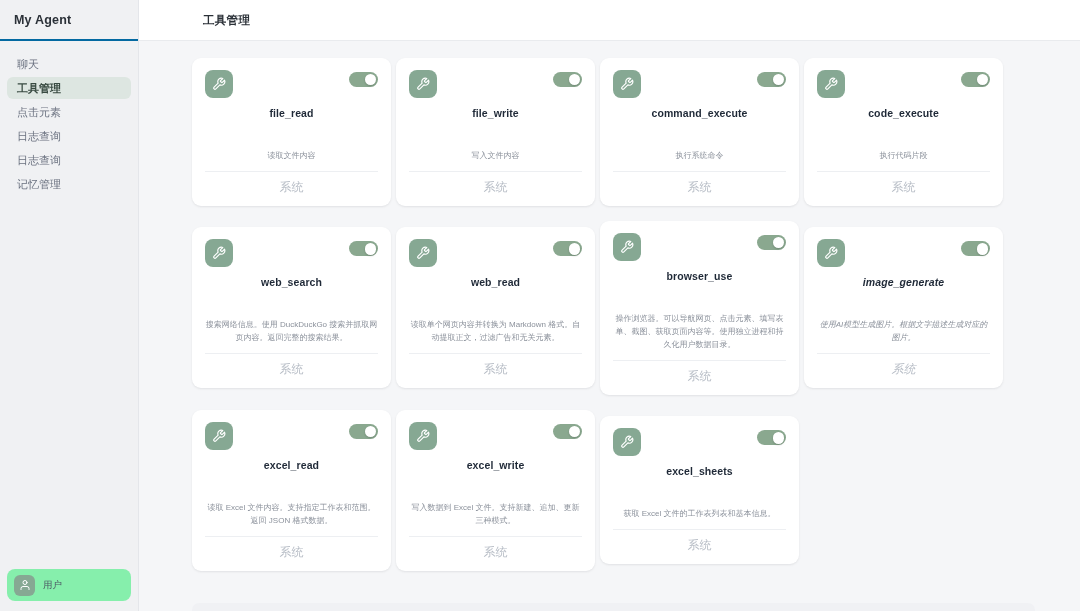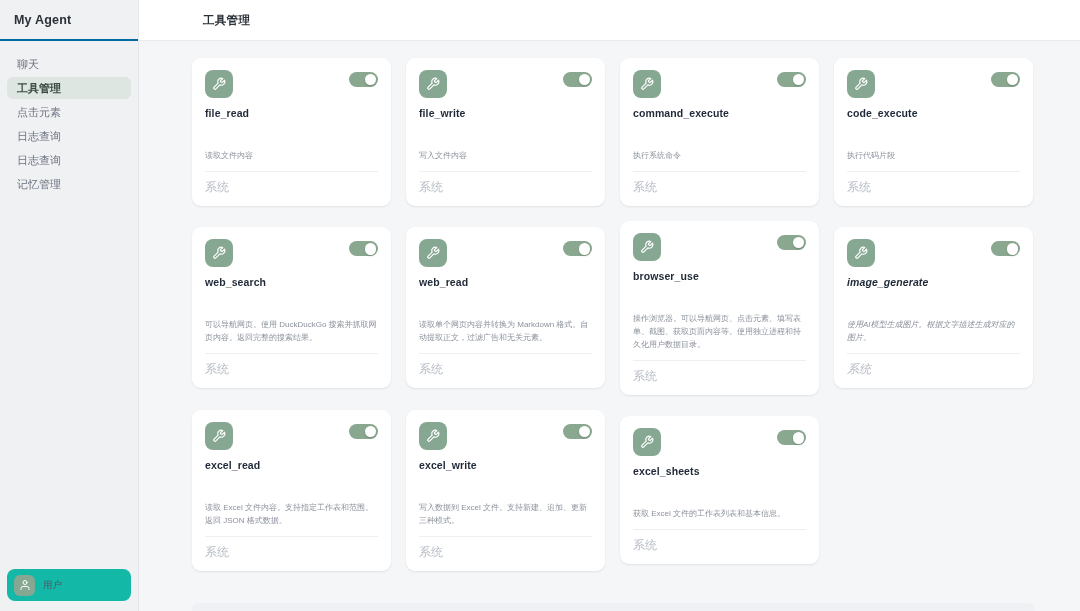--- a/index.html
+++ b/index.html
@@ -68,21 +68,21 @@
   .nav-item.active {
     background: #dde6e1;
     color: #394b42;
     font-weight: bold;
   }
 
   .user-box {
     margin: 0 7px 10px 7px;
     height: 32px;
     border-radius: 8px;
-    background: #14b8a6;
+    background: #86efac;
     display: flex;
     align-items: center;
     padding: 0 7px;
     gap: 8px;
     cursor: pointer;
     flex: 0 0 32px;
     text-align: center;
   }
   .avatar {
     width: 21px; height: 21px;
@@ -131,22 +131,23 @@
     position: relative;
   }
 
   .grid {
     display: flex;
     flex-direction: column;
     gap: 15px;
   }
   .row {
     display: flex;
-    gap: 15px;
-    align-items: center;
+    gap: 5px;
+    align-items: center;
+    text-align: center;
   }
 
   .card {
     width: 199px;
     flex: 0 0 199px;
     background: #ffffff;
     border-radius: 9px;
     box-shadow: 0 1px 3px rgba(16,24,40,.055), 0 1px 2px rgba(16,24,40,.035);
     padding: 12px 13px 10px 13px;
     display: flex;
@@ -362,21 +363,21 @@
               <span class="tool-icon">
                 <svg width="14" height="14" viewBox="0 0 24 24" fill="none" stroke="#ffffff" stroke-width="2" stroke-linecap="round" stroke-linejoin="round">
                   <path d="M14.7 6.3a1 1 0 0 0 0 1.4l1.6 1.6a1 1 0 0 0 1.4 0l3.77-3.77a6 6 0 0 1-7.94 7.94l-6.91 6.91a2.12 2.12 0 0 1-3-3l6.91-6.91a6 6 0 0 1 7.94-7.94l-3.76 3.76z"></path>
                 </svg>
               </span>
               <span class="toggle">
                   <i class="knob"></i>
                 </span>
             </div>
             <div class="card-name">web_search</div>
-            <div class="card-desc">可以导航网页。使用 DuckDuckGo 搜索并抓取网页内容。返回完整的搜索结果。</div>
+            <div class="card-desc">搜索网络信息。使用 DuckDuckGo 搜索并抓取网页内容。返回完整的搜索结果。</div>
             <div class="card-spacer"></div>
             <div class="divider"></div>
             <div class="card-tag">系统</div>
           </div>
 
           <div class="card r2">
             <div class="card-head">
               <span class="tool-icon">
                 <svg width="14" height="14" viewBox="0 0 24 24" fill="none" stroke="#ffffff" stroke-width="2" stroke-linecap="round" stroke-linejoin="round">
                   <path d="M14.7 6.3a1 1 0 0 0 0 1.4l1.6 1.6a1 1 0 0 0 1.4 0l3.77-3.77a6 6 0 0 1-7.94 7.94l-6.91 6.91a2.12 2.12 0 0 1-3-3l6.91-6.91a6 6 0 0 1 7.94-7.94l-3.76 3.76z"></path>

